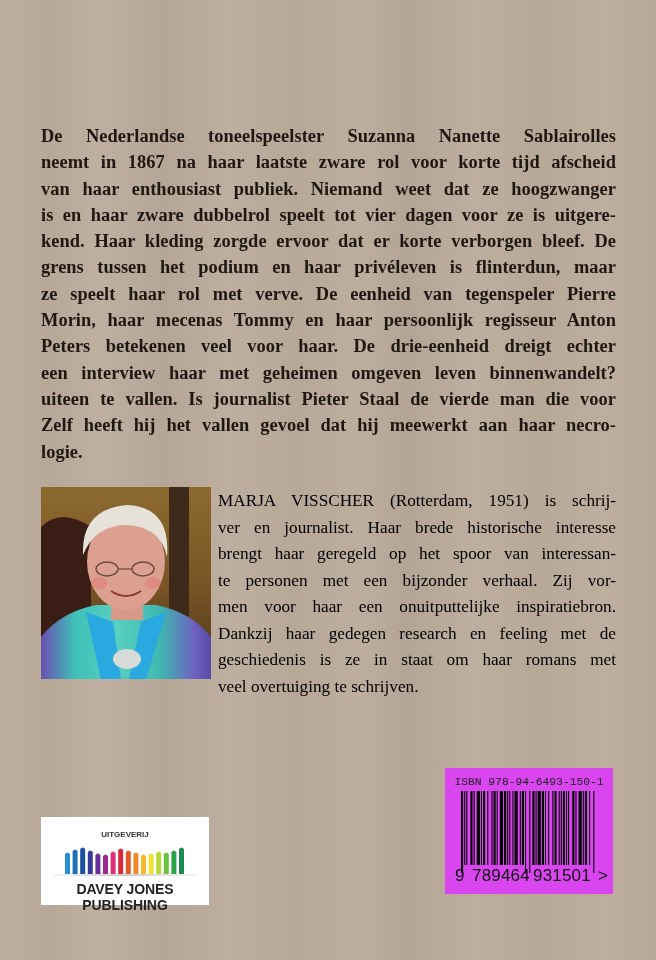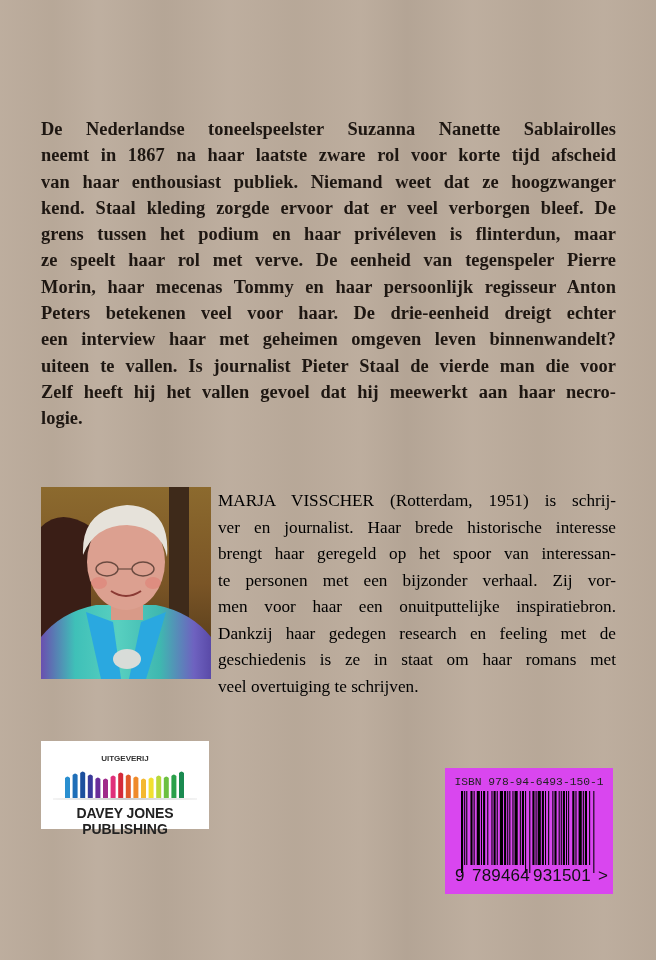--- a/index.html
+++ b/index.html
@@ -12,21 +12,21 @@
           rgba(0,0,0,0.03) 25%, rgba(255,255,255,0.04) 35%, rgba(0,0,0,0.02) 45%,
           rgba(255,255,255,0.03) 55%, rgba(0,0,0,0.04) 62%, rgba(255,255,255,0.04) 72%,
           rgba(0,0,0,0.02) 82%, rgba(255,255,255,0.03) 92%, rgba(0,0,0,0.02) 100%),
         #bbab9b;
       font-family: "DejaVu Serif", "Liberation Serif", serif;
       color: #1e1712;
     }
     .blurb {
       position: absolute;
       left: 41px;
-      top: 116px;
+      top: 123px;
       width: 575px;
       font-family: "Liberation Serif", serif;
       font-weight: bold;
       font-size: 18.4px;
       line-height: 26.3px;
       text-align: justify;
       hyphens: manual;
       letter-spacing: 0.05px;
     }
     .blurb .ln { display: block; text-align: justify; text-align-last: justify; white-space: nowrap; }
@@ -48,21 +48,21 @@
       font-family: "Liberation Serif", serif;
       font-size: 17.2px;
       line-height: 26.5px;
       color: #000000;
     }
     .bio .ln { display: block; text-align: justify; text-align-last: justify; white-space: nowrap; }
     .bio .ln.last { text-align-last: left; }
     .logo {
       position: absolute;
       left: 41px;
-      top: 741px;
+      top: 817px;
       width: 168px;
       height: 88px;
       background: #fff;
     }
     .logo .top {
       position: absolute; top: 13px; left: 0; width: 100%;
       text-align: center;
       font-family: "Liberation Sans", sans-serif;
       font-size: 8px; font-weight: bold; color: #333;
     }
@@ -104,21 +104,22 @@
     }
     .barcode .digits span { position: absolute; }
   </style>
 </head>
 <body>
 
 <div class="blurb">
   <span class="ln">De Nederlandse toneelspeelster Suzanna Nanette Sablairolles</span>
   <span class="ln">neemt in 1867 na haar laatste zware rol voor korte tijd afscheid</span>
   <span class="ln">van haar enthousiast publiek. Niemand weet dat ze hoogzwanger</span>
-  <span class="ln">kend. Staal kleding zorgde ervoor dat er veel verborgen bleef. De</span>
+  <span class="ln">is en haar zware dubbelrol speelt tot vier dagen voor ze is uitgere-</span>
+  <span class="ln">kend. Haar kleding zorgde ervoor dat er korte verborgen bleef. De</span>
   <span class="ln">grens tussen het podium en haar privéleven is flinterdun, maar</span>
   <span class="ln">ze speelt haar rol met verve. De eenheid van tegenspeler Pierre</span>
   <span class="ln">Morin, haar mecenas Tommy en haar persoonlijk regisseur Anton</span>
   <span class="ln">Peters betekenen veel voor haar. De drie-eenheid dreigt echter</span>
   <span class="ln">een interview haar met geheimen omgeven leven binnenwandelt?</span>
   <span class="ln">uiteen te vallen. Is journalist Pieter Staal de vierde man die voor</span>
   <span class="ln">Zelf heeft hij het vallen gevoel dat hij meewerkt aan haar necro-</span>
   <span class="ln last">logie.</span>
 </div>
 

